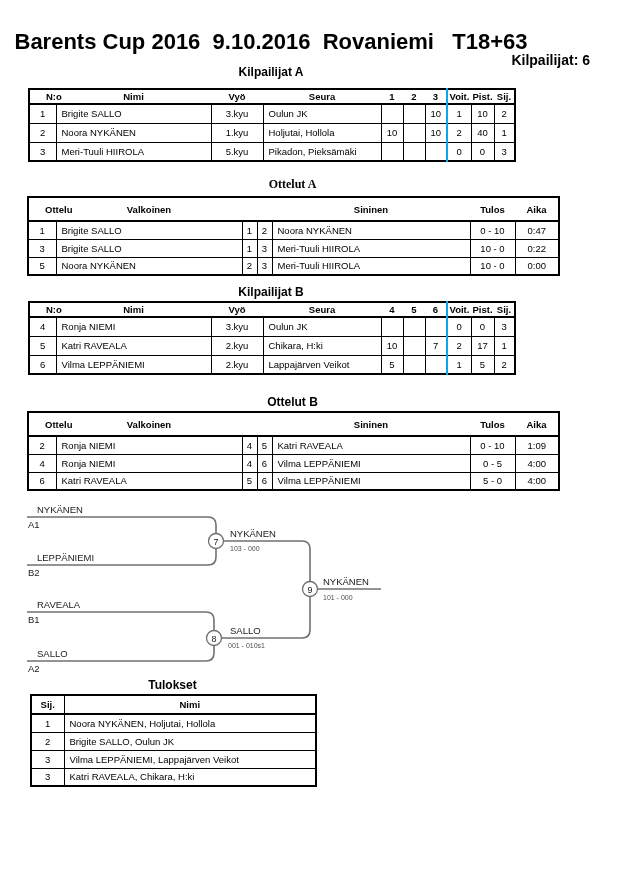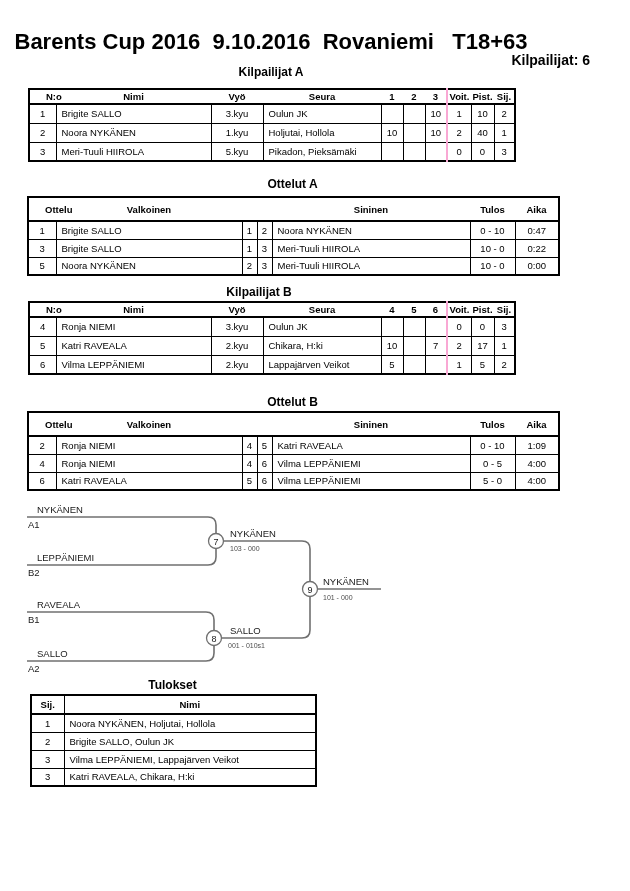--- a/index.html
+++ b/index.html
@@ -4,32 +4,32 @@
 <style>
   * { margin:0; padding:0; box-sizing:border-box; }
   html,body { width:630px; height:891px; background:#ffffff; font-family:"Liberation Sans", sans-serif; color:#000; }
   .abs { position:absolute; }
 
   .page-title { left:0; top:29px; width:542px; text-align:center; font-size:22px; font-weight:bold; white-space:pre; }
   .competitors { left:410px; top:52px; width:200px; text-align:right; font-size:14px; font-weight:bold; padding-right:20px; }
 
   .section-title { text-align:center; font-size:12px; font-weight:bold; }
   .t-pool-a  { left:28px; top:65px;  width:486px; }
-  .t-match-a { left:27px; top:177px; width:531px; }
-  .t-pool-b  { left:16px; top:285px; width:486px; }
+  .t-match-a { left:27px; top:177px; width:531px;font-family:Liberation Serif, serif; }
+  .t-pool-b  { left:28px; top:285px; width:486px; }
   .t-match-b { left:27px; top:395px; width:531px; }
   .t-results { left:30px; top:678px; width:285px; }
 
   table { position:absolute; border-collapse:collapse; table-layout:fixed; background:#fff; border:2px solid #000; }
   thead tr { border-bottom:2px solid #000; }
   th { font-size:9.5px; font-weight:bold; padding:0 1px; text-align:center; overflow:visible; white-space:nowrap; }
   td { font-size:9.5px; border:1px solid #000; padding:0 2px; text-align:center; overflow:hidden; white-space:nowrap; vertical-align:middle; }
   th.hl { text-align:left; padding-left:16px; }
   td.al { text-align:left; padding-left:5px; }
-  th.vs, td.vs { border-left:2px solid #f9a8d4; }
+  th.vs, td.vs { border-left:2px solid #0ea5e9; }
   th.sep { border-right:1px solid #000; }
 
   .kil thead tr { height:15px; }
   .kil tbody tr { height:19px; }
   .ott thead tr { height:24px; }
   .ott tbody tr { height:18px; }
   .res thead tr { height:19px; }
   .res tbody tr { height:18px; }
 
   #tbl-pool-a  { left:28px; top:88px;  width:486px; }

